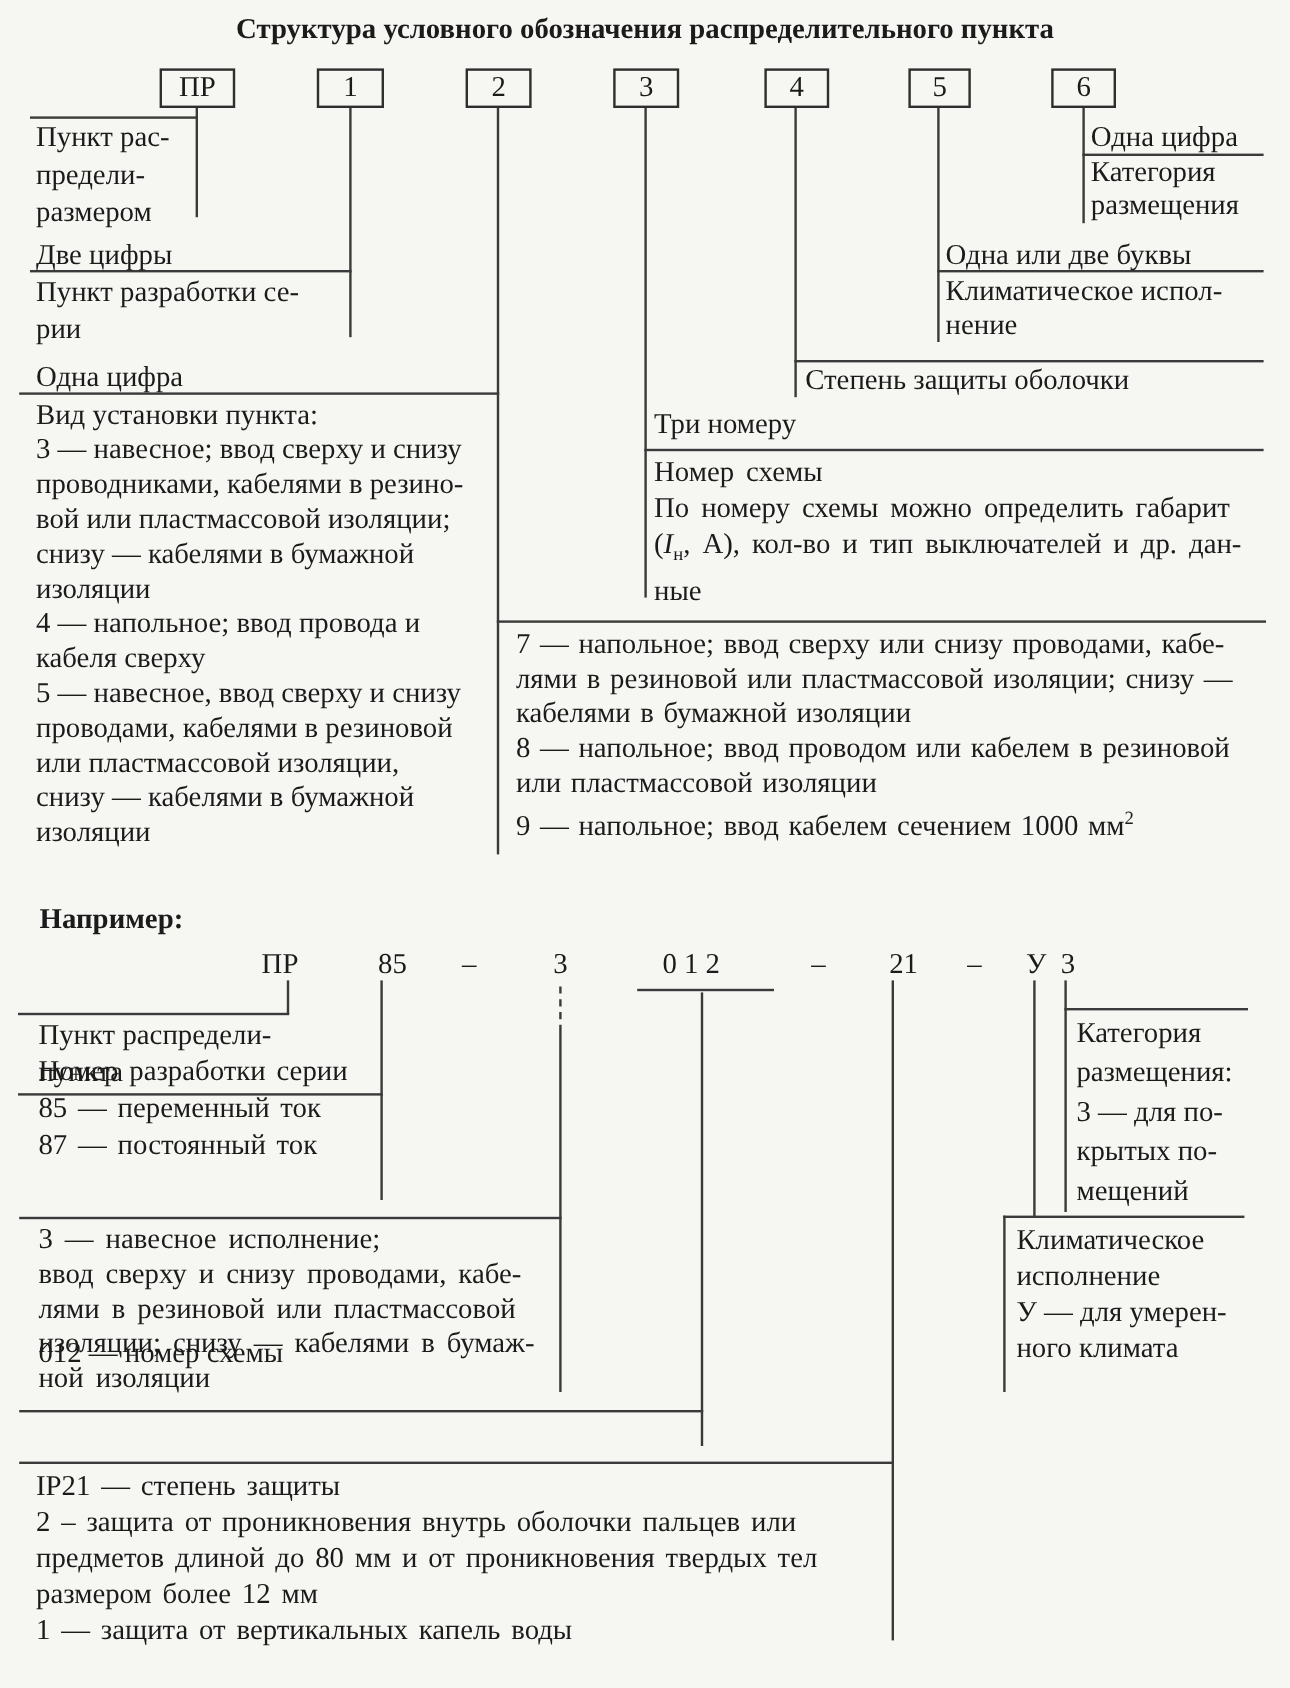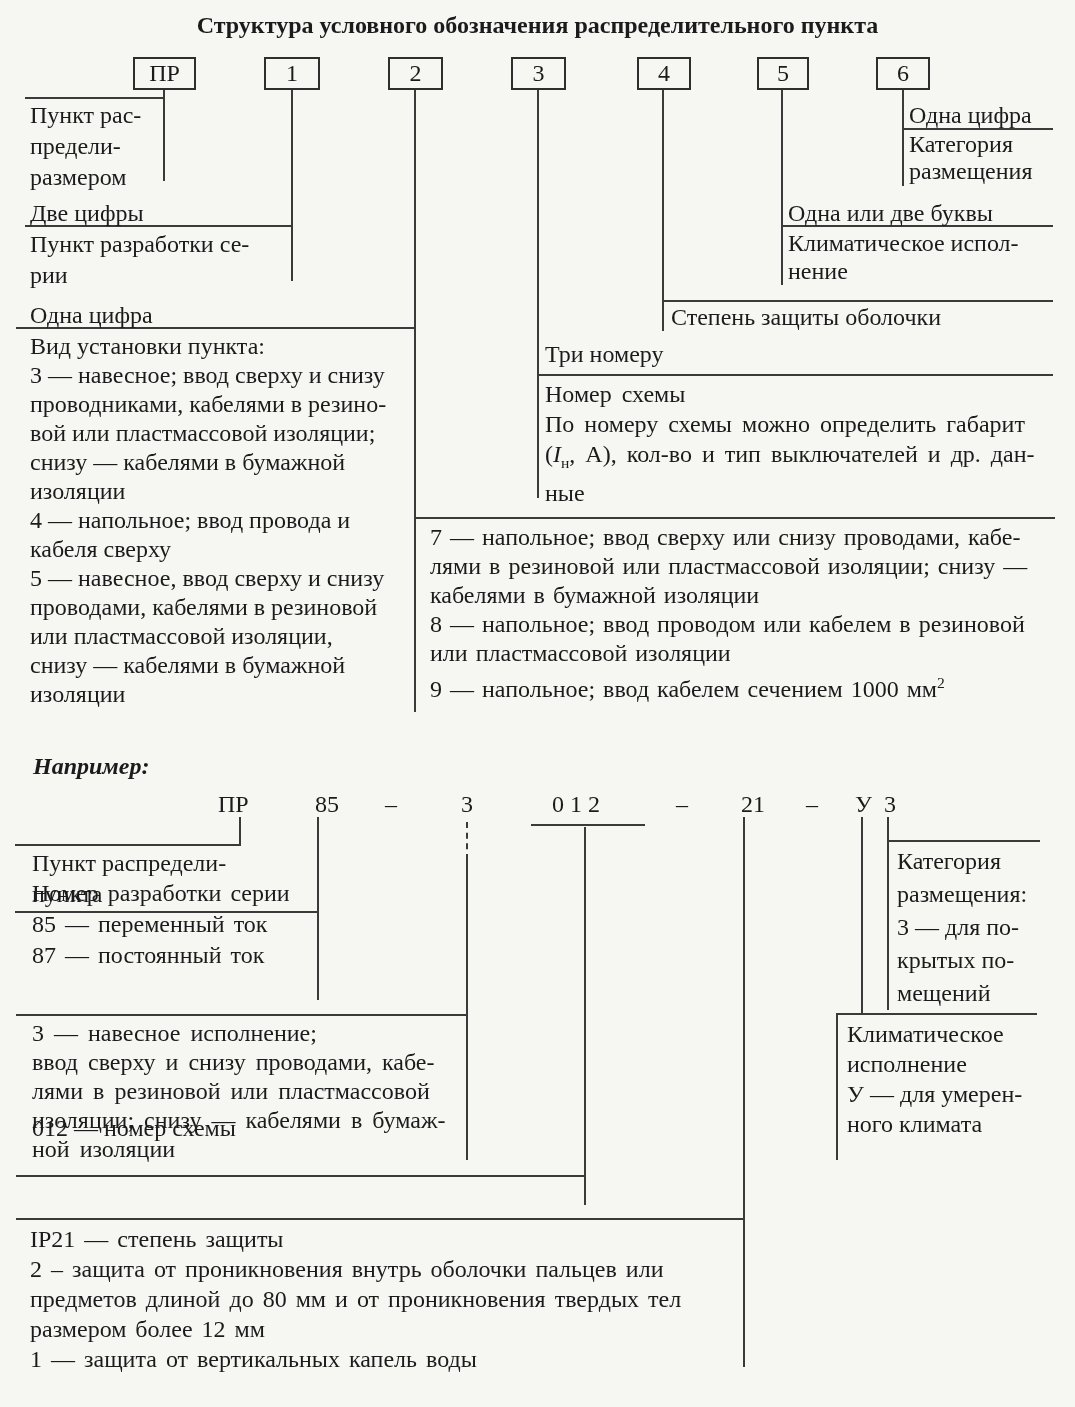--- a/index.html
+++ b/index.html
@@ -28,21 +28,21 @@
     box-sizing:border-box;
   }
   .hl{position:absolute;height:2px;background:#3a3a3a;}
   .vl{position:absolute;width:2px;background:#3a3a3a;}
   .vl-dash{position:absolute;width:0;border-left:2px dashed #3a3a3a;}
   .title{
     position:absolute;top:12px;left:0;width:100%;
     text-align:center;font-weight:bold;font-size:24px;
     white-space:nowrap;
   }
-  .heading{font-weight:bold;font-style:italic;font-size:24px;}
+  .heading{font-weight:bold;font-size:24px;}
   .code{position:absolute;font-size:24px;white-space:nowrap;}
   .t sub{font-size:65%;}
   .t sup{font-size:65%;}
   .lh31{line-height:31px;}
   .lh30{line-height:30px;}
   .lh28{line-height:28px;}
   .lh27{line-height:27px;}
   .lh33{line-height:33px;}
   .ws2{word-spacing:2px;}
   .ws3{word-spacing:3px;}

